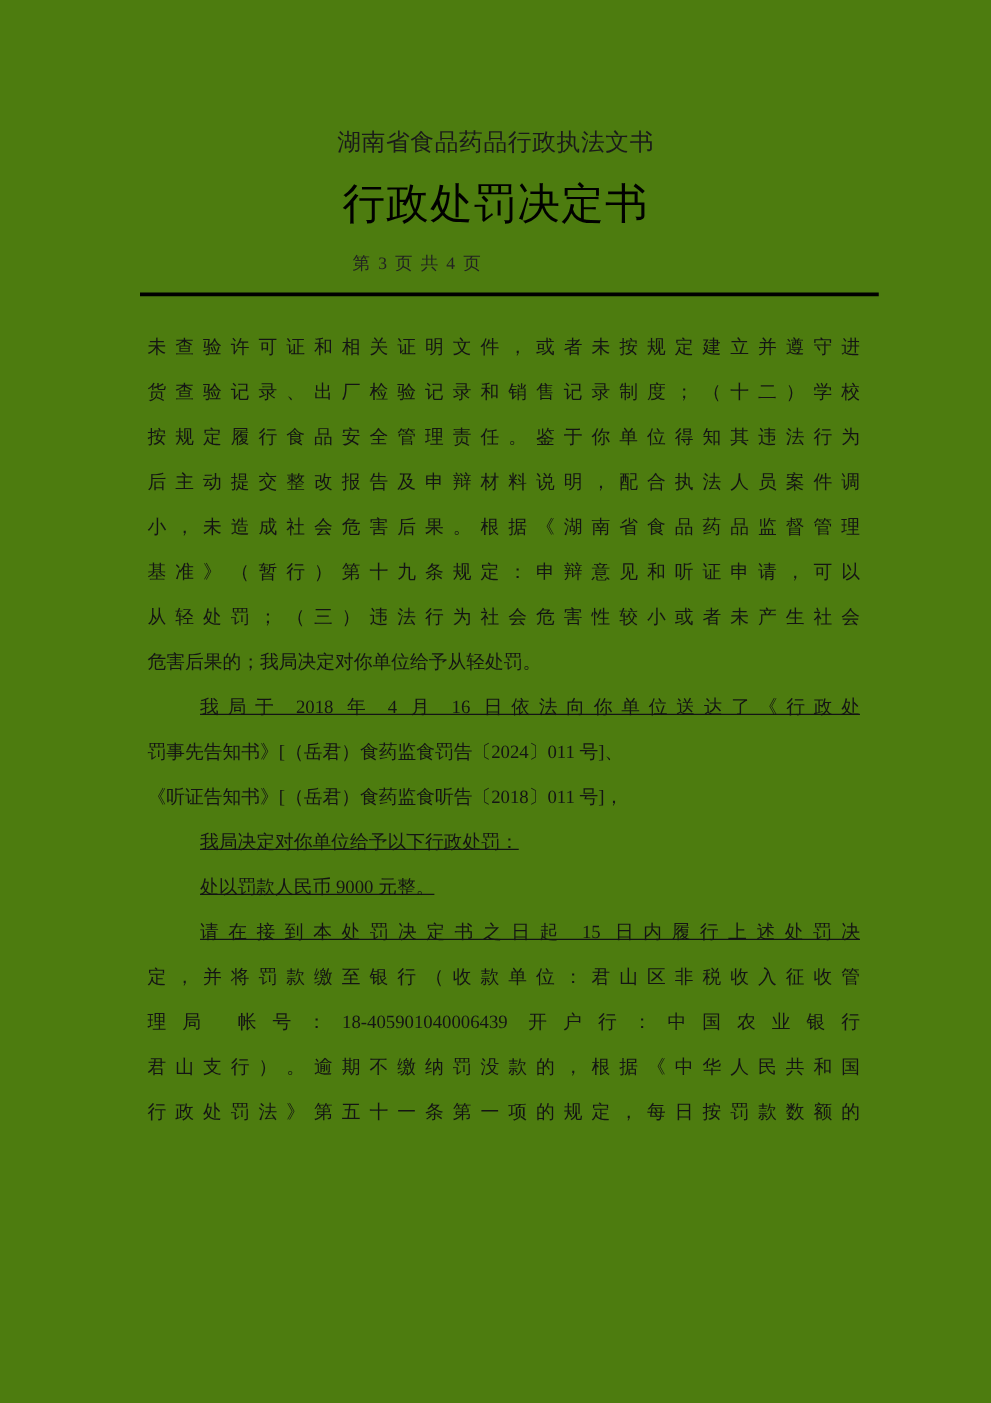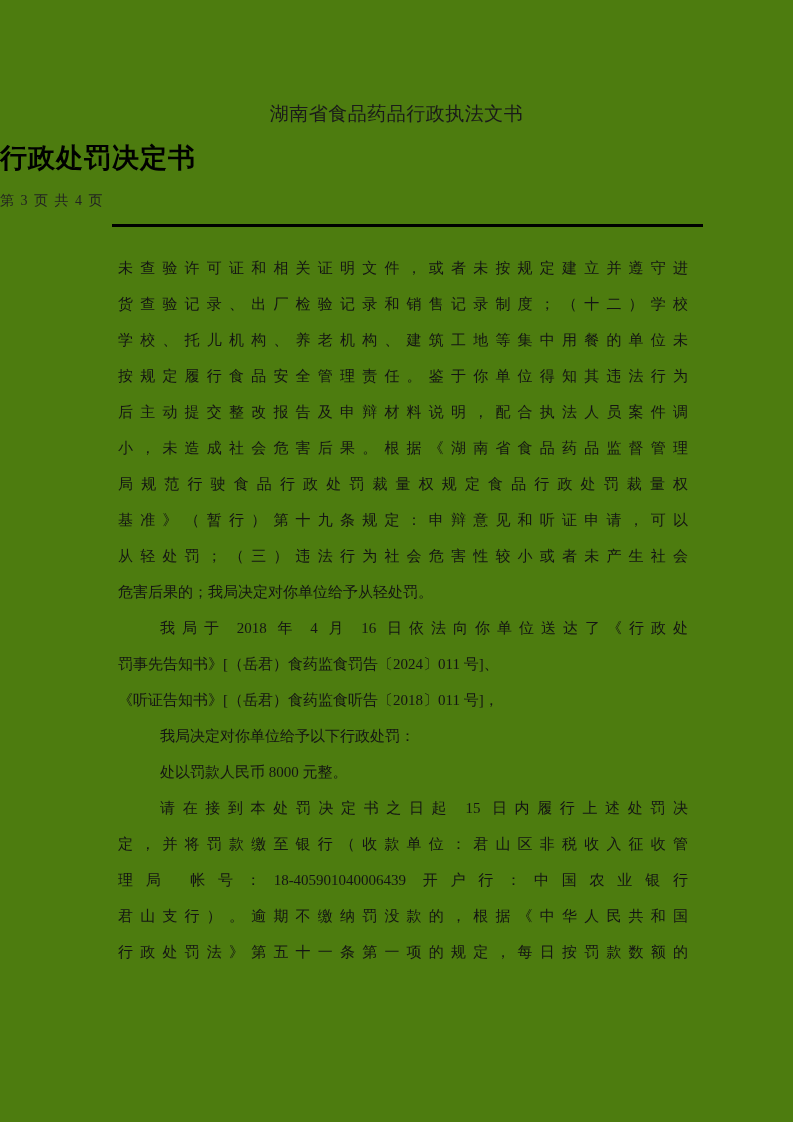--- a/index.html
+++ b/index.html
@@ -18,31 +18,31 @@
   }
   .hdr {
     padding-top: 101px;
     text-align: center;
     font-size: 19px;
     letter-spacing: 0.5px;
     color: #1a1a1a;
   }
   .title {
     margin-top: 13px;
-    text-align: left;
-    font-size: 27px;
-    font-weight: 700;
+    text-align: center;
+    font-size: 34px;
+    font-weight: 400;
     letter-spacing: 1px;
     font-family: "Liberation Sans", "DejaVu Sans", sans-serif;
     color: #000000;
   }
   .pageinfo {
     margin-top: 16px;
     margin-right: 125px;
-    text-align: left;
+    text-align: center;
     font-size: 14px;
     letter-spacing: 1.5px;
     color: #222222;
   }
   .rule {
     margin: 14px 0 0 112px;
     width: 591px;
     height: 3px;
     background: #000000;
   }
@@ -57,46 +57,45 @@
     min-height: 36px;
     text-align: left;
   }
   .line.just {
     text-align: justify;
     text-align-last: justify;
     text-justify: inter-character;
   }
   .line.indent {
     text-indent: 42px;
+    text-decoration: underline;
   }
 </style>
 </head>
 <body>
 
 <div class="page">
   <div class="hdr">湖南省食品药品行政执法文书</div>
   <div class="title">行政处罚决定书</div>
   <div class="pageinfo">第 3 页  共 4 页</div>
   <div class="rule"></div>
 
   <div class="body-text">
     <div class="line just">未查验许可证和相关证明文件，或者未按规定建立并遵守进</div>
     <div class="line just">货查验记录、出厂检验记录和销售记录制度；（十二）学校</div>
-    <div class="line just">学校、托儿机构、养老机构、建筑工地等集中用餐的单位未</div>
     <div class="line just">按规定履行食品安全管理责任。鉴于你单位得知其违法行为</div>
     <div class="line just">后主动提交整改报告及申辩材料说明，配合执法人员案件调</div>
     <div class="line just">小，未造成社会危害后果。根据《湖南省食品药品监督管理</div>
-    <div class="line just">局规范行驶食品行政处罚裁量权规定食品行政处罚裁量权</div>
     <div class="line just">基准》（暂行）第十九条规定：申辩意见和听证申请，可以</div>
     <div class="line just">从轻处罚；（三）违法行为社会危害性较小或者未产生社会</div>
     <div class="line">危害后果的；我局决定对你单位给予从轻处罚。</div>
     <div class="line just indent">我局于 2018 年 4 月 16 日依法向你单位送达了《行政处</div>
     <div class="line">罚事先告知书》[（岳君）食药监食罚告〔2024〕011 号]、</div>
     <div class="line">《听证告知书》[（岳君）食药监食听告〔2018〕011 号]，</div>
     <div class="line indent">我局决定对你单位给予以下行政处罚：</div>
-    <div class="line indent">处以罚款人民币 8000 元整。</div>
+    <div class="line indent">处以罚款人民币 9000 元整。</div>
     <div class="line just indent">请在接到本处罚决定书之日起 15 日内履行上述处罚决</div>
     <div class="line just">定，并将罚款缴至银行（收款单位：君山区非税收入征收管</div>
     <div class="line just">理局 帐号：18-405901040006439  开户行：中国农业银行</div>
     <div class="line just">君山支行）。逾期不缴纳罚没款的，根据《中华人民共和国</div>
     <div class="line just">行政处罚法》第五十一条第一项的规定，每日按罚款数额的</div>
   </div>
 </div>
 
 </body></html>

